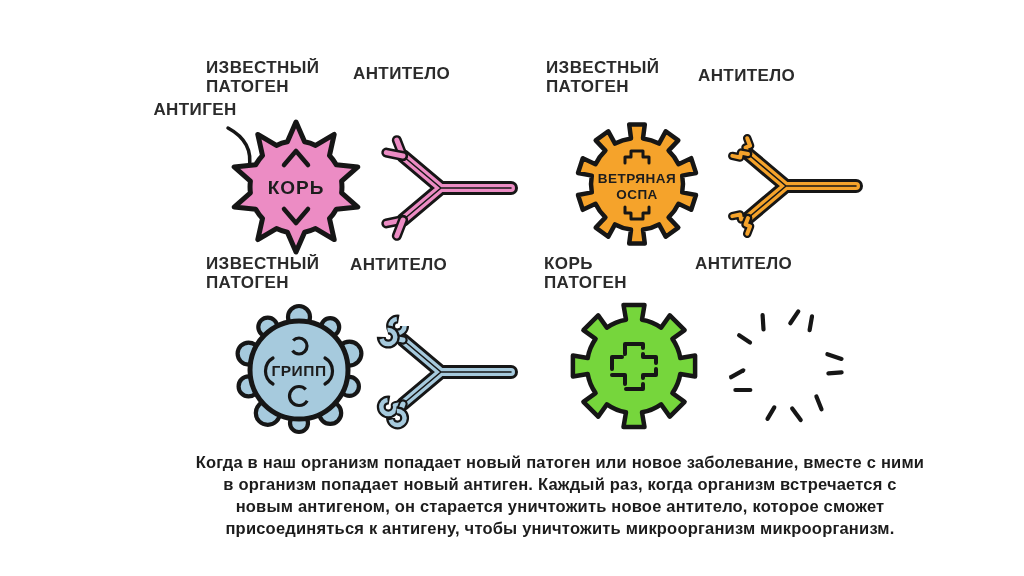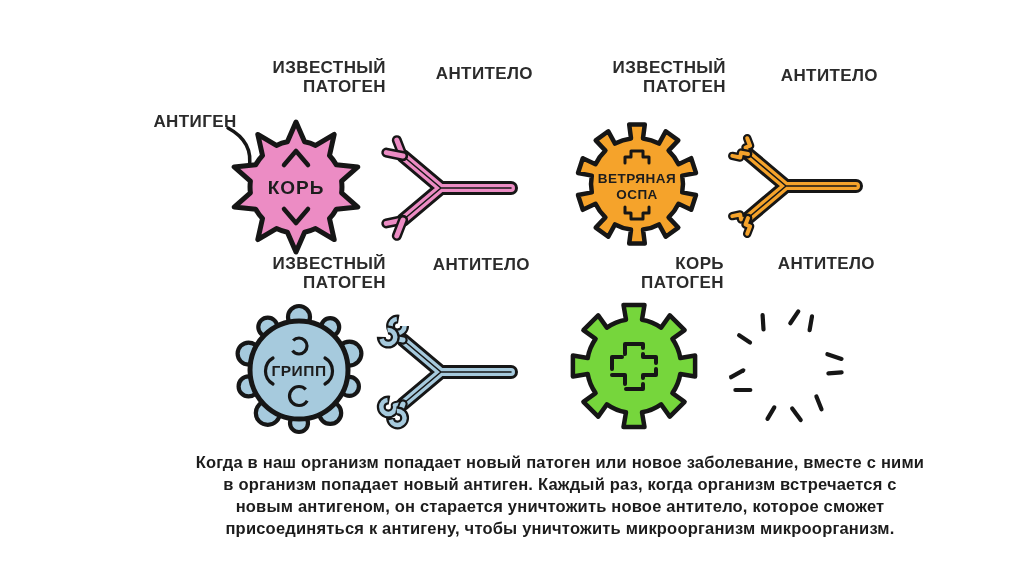--- a/index.html
+++ b/index.html
@@ -1,35 +1,35 @@
 <!DOCTYPE html>
 <html><head>
 <meta charset="utf-8">
 <style>
   html,body{margin:0;padding:0;background:#fff;}
   #canvas{position:relative;width:1024px;height:576px;background:#ffffff;overflow:hidden;
           font-family:"Liberation Sans",sans-serif;}
-  .ttl{position:absolute;text-align:right;font-weight:700;font-size:17px;line-height:19px;
+  .ttl{position:absolute;text-align:left;font-weight:700;font-size:17px;line-height:19px;
        letter-spacing:.4px;color:#2b2b2b;}
   .lbl{position:absolute;text-align:center;font-weight:700;font-size:17px;color:#2b2b2b;letter-spacing:.4px;}
   .abs{position:absolute;}
   svg text{font-family:"Liberation Sans",sans-serif;font-weight:700;fill:#1d1d1d;text-anchor:middle;}
   .caption{position:absolute;left:0;top:451px;width:1024px;text-align:center;color:#1c1c1c;padding-left:48px;}
   .caption div{font-weight:700;font-size:16.5px;line-height:22px;letter-spacing:.2px;white-space:nowrap;}
 </style>
 </head>
 <body>
 
 <div id="canvas">
 
   <div class="ttl" style="left:206px;top:58px;width:180px">
     <div>ИЗВЕСТНЫЙ</div>
     <div>ПАТОГЕН</div>
   </div>
-  <div class="lbl" style="left:139px;top:112px;width:112px">АНТИГЕН</div>
+  <div class="lbl" style="left:139px;top:100px;width:112px">АНТИГЕН</div>
   <svg class="abs" style="left:212px;top:118px" width="60" height="60" viewBox="0 0 60 60">
       <g class="shape">
         <path d="M 16 10 Q 42 24 37 50" fill="none" stroke="#161616" stroke-width="3.5" stroke-linecap="round" stroke-linejoin="round"></path>
         <polygon points="35.5 57.7 32.8 46.1 43.2 48.1" fill="#161616"></polygon>
       </g>
     </svg>
   <svg class="abs" style="left:221px;top:109px" width="150" height="150" viewBox="0 0 150 150">
     <g class="shape">
         <path d="M 66.4 32.8 L 75.0 13.0 L 83.6 32.8 A 46 46 0 0 1 94.6 36.4 L 113.2 25.4 L 108.5 46.5 A 46 46 0 0 1 115.3 55.8 L 136.8 57.9 L 120.6 72.2 A 46 46 0 0 1 120.6 83.8 L 136.8 98.1 L 115.3 100.2 A 46 46 0 0 1 108.5 109.5 L 113.2 130.6 L 94.6 119.6 A 46 46 0 0 1 83.6 123.2 L 75.0 143.0 L 66.4 123.2 A 46 46 0 0 1 55.4 119.6 L 36.8 130.6 L 41.5 109.5 A 46 46 0 0 1 34.7 100.2 L 13.2 98.1 L 29.4 83.8 A 46 46 0 0 1 29.4 72.2 L 13.2 57.9 L 34.7 55.8 A 46 46 0 0 1 41.5 46.5 L 36.8 25.4 L 55.4 36.4 A 46 46 0 0 1 66.4 32.8 Z" fill="#ec8cc4" stroke="#161616" stroke-width="5" stroke-linejoin="round"></path>
         <path d="M 63 56 L 75 42 L 87 56" fill="none" stroke="#161616" stroke-width="4.5" stroke-linecap="round" stroke-linejoin="round"></path>

